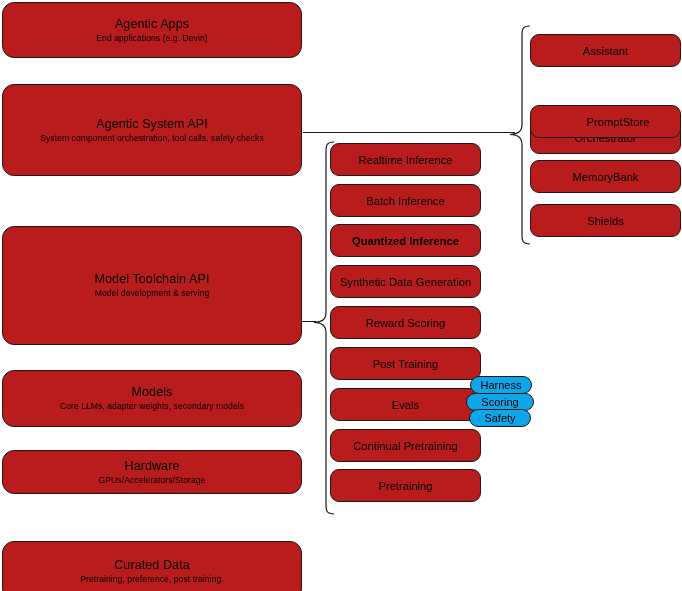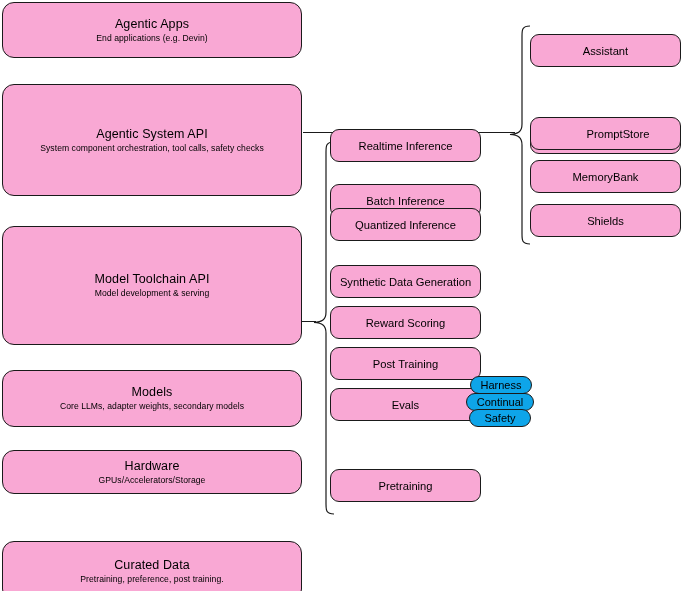--- a/index.html
+++ b/index.html
@@ -16,21 +16,21 @@
     position: relative;
     width: 682px;
     height: 591px;
     overflow: hidden;
     background: #ffffff;
   }
   .node {
     position: absolute;
     box-sizing: border-box;
     border: 1px solid #1a1a1a;
-    background: #f9a8d4;
+    background: #b91c1c;
     display: flex;
     flex-direction: column;
     align-items: center;
     justify-content: center;
     text-align: center;
   }
   .layer {
     border-radius: 12px;
     left: 2px;
     width: 300px;
@@ -90,21 +90,21 @@
 </head>
 <body>
 
 <div id="canvas">
 
   <div class="node layer" style="top:2px; height:56px;">
     <div class="title">Agentic Apps</div>
     <div class="subtitle">End applications (e.g. Devin)</div>
   </div>
 
-  <div class="node layer" style="top:84px; height:112px;">
+  <div class="node layer" style="top:84px; height:92px;">
     <div class="title">Agentic System API</div>
     <div class="subtitle">System component orchestration, tool calls, safety checks</div>
   </div>
 
   <div class="node layer" style="top:226px; height:119px;">
     <div class="title">Model Toolchain API</div>
     <div class="subtitle">Model development &amp; serving</div>
   </div>
 
   <div class="node layer" style="top:370px; height:57px;">
@@ -128,65 +128,68 @@
     <path d="M 22 2 C 14 2 14 6 14 12 L 14 100 C 14 108 10 110 2 110.5
              C 10 111 14 113 14 121 L 14 210 C 14 216 14 220 22 220"></path>
   </svg>
 
   <div class="node pillbox right" style="top:34px;">
     <span>Assistant</span>
   </div>
   <div class="node pillbox right" style="top:74px;margin-top:47px;">
     <span>Orchestrator</span>
   </div>
-  <div class="node pillbox right" style="top:117px;padding-left:25px;">
+  <div class="node pillbox right" style="top:105px;padding-left:25px;">
     <span>PromptStore</span>
   </div>
   <div class="node pillbox right" style="top:160px;text-align:center;">
     <span>MemoryBank</span>
   </div>
   <div class="node pillbox right" style="top:204px;">
     <span>Shields</span>
   </div>
 
   <div class="connector" style="left:302px; top:321px; width:14px; height:1px;"></div>
 
   <svg class="brace" style="left:312px; top:140px;" width="24" height="378" viewBox="0 0 24 378">
     <path d="M 22 2 C 14 2 14 6 14 12 L 14 172 C 14 180 10 182 2 182.5
              C 10 183 14 185 14 193 L 14 364 C 14 370 14 374 22 374"></path>
   </svg>
 
-  <div class="node pillbox mid" style="top:129px;align-items:center;">
+  <div class="node pillbox mid" style="top:143px;align-items:center;">
     <span>Realtime Inference</span>
   </div>
   <div class="node pillbox mid" style="top:184px;">
     <span>Batch Inference</span>
   </div>
-  <div class="node pillbox mid" style="top:208px;">
+  <div class="node pillbox mid" style="top:224px;font-weight:bold;">
     <span>Quantized Inference</span>
   </div>
   <div class="node pillbox mid" style="top:265px;">
     <span>Synthetic Data Generation</span>
   </div>
   <div class="node pillbox mid" style="top:306px;">
     <span>Reward Scoring</span>
   </div>
   <div class="node pillbox mid" style="top:347px;">
     <span>Post Training</span>
   </div>
   <div class="node pillbox mid" style="top:388px;">
     <span>Evals</span>
   </div>
+  <div class="node pillbox mid" style="top:429px;">
+    <span>Continual Pretraining</span>
+  </div>
   <div class="node pillbox mid" style="top:469px;">
     <span>Pretraining</span>
   </div>
 
   <div class="tag" style="left:470px; top:376px; width:62px;">
     <span>Harness</span>
   </div>
   <div class="tag" style="left:466px; top:393px; width:68px;">
-    <span>Continual</span>
+    <span>Scoring</span>
   </div>
   <div class="tag" style="left:469px; top:409px; width:62px;">
     <span>Safety</span>
   </div>
 
 </div>
 
 </body></html>

